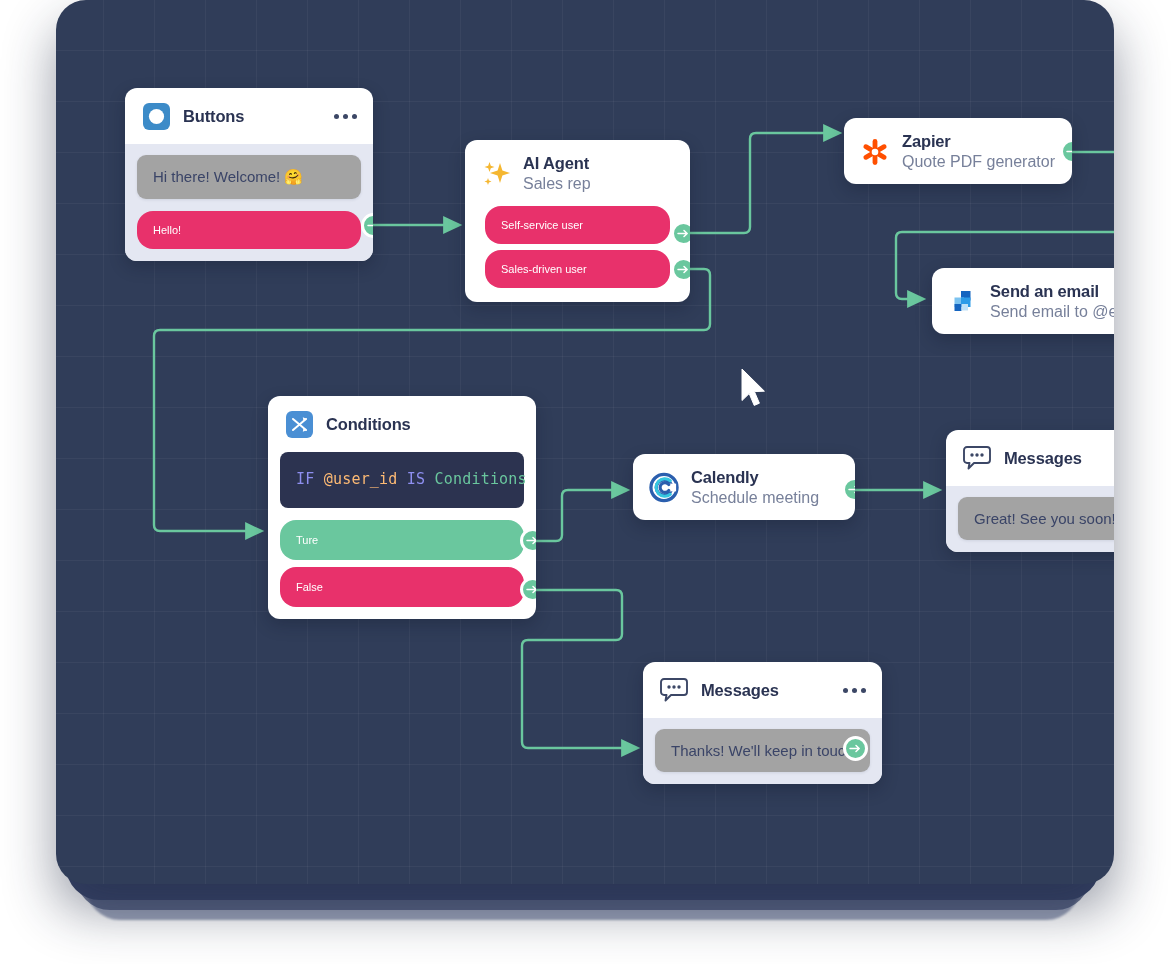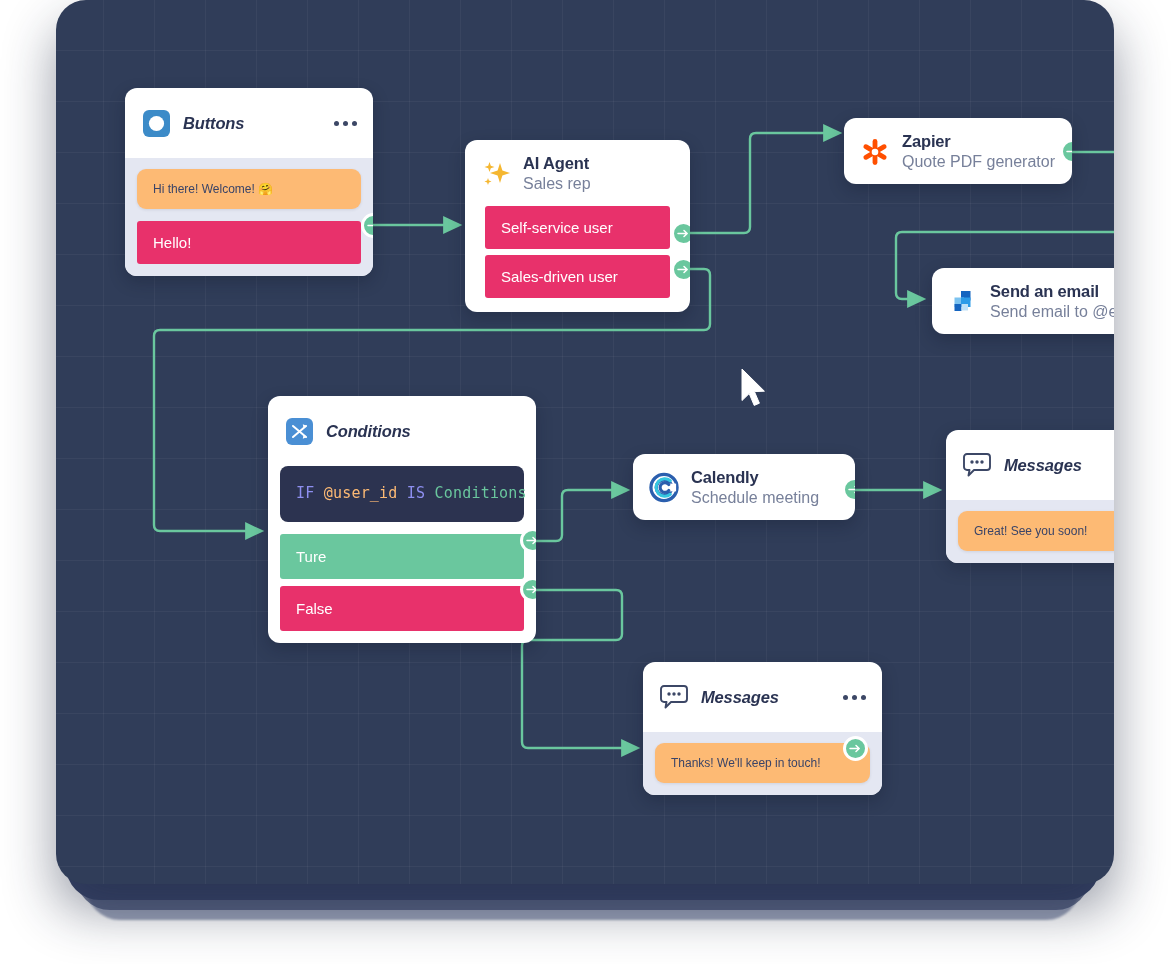--- a/index.html
+++ b/index.html
@@ -63,21 +63,21 @@
     border-radius: 12px;
     box-shadow: 0 6px 16px rgba(14,20,38,.28);
     overflow: hidden;
   }
   .node-head {
     display: flex;
     align-items: center;
     gap: 12px;
     padding: 14px 16px 13px 16px;
   }
-  .node-head.compact { padding: 20px 16px; font-style: italic; }
+  .node-head.compact { padding: 13px 16px; }
   .node-icon { flex: 0 0 auto; width: 30px; height: 30px; display:flex; align-items:center; justify-content:center; }
   .node-titles { flex: 1 1 auto; min-width: 0; }
   .node-title {
     font-size: 16.5px;
     font-weight: bold;
     color: #2a3352;
     letter-spacing: -.15px;
     white-space: nowrap;
   }
   .node-sub {
@@ -88,32 +88,32 @@
   }
   .kebab { display:flex; gap:4px; align-items:center; padding-left:10px; }
   .kebab i { width:5px; height:5px; border-radius:50%; background:#3c4766; display:block; }
 
   
   .node-body {
     background: #e4e7f2;
     padding: 11px 12px 12px 12px;
   }
   .bubble {
-    background: #fdba74;
+    background: #a3a3a3;
     border-radius: 9px;
     padding: 13px 16px;
-    font-size: 12px;
+    font-size: 15px;
     color: #3a4467;
     box-shadow: 0 1px 3px rgba(30,40,70,.10);
     white-space: nowrap;
   }
   .opt {
-    border-radius: 3px;
+    border-radius: 16px;
     padding: 13px 16px;
-    font-size: 15px;
+    font-size: 11px;
     color: #ffffff;
     white-space: nowrap;
   }
   .opt.pink  { background: #e8316b; }
   .opt.green { background: #6ac79e; }
   .opt-list { padding: 0 0 10px 0; }
   .opt-list .opt { margin: 0 20px 6px 20px; }
   .opt-list .opt:last-child { margin-bottom: 0; }
 
   

